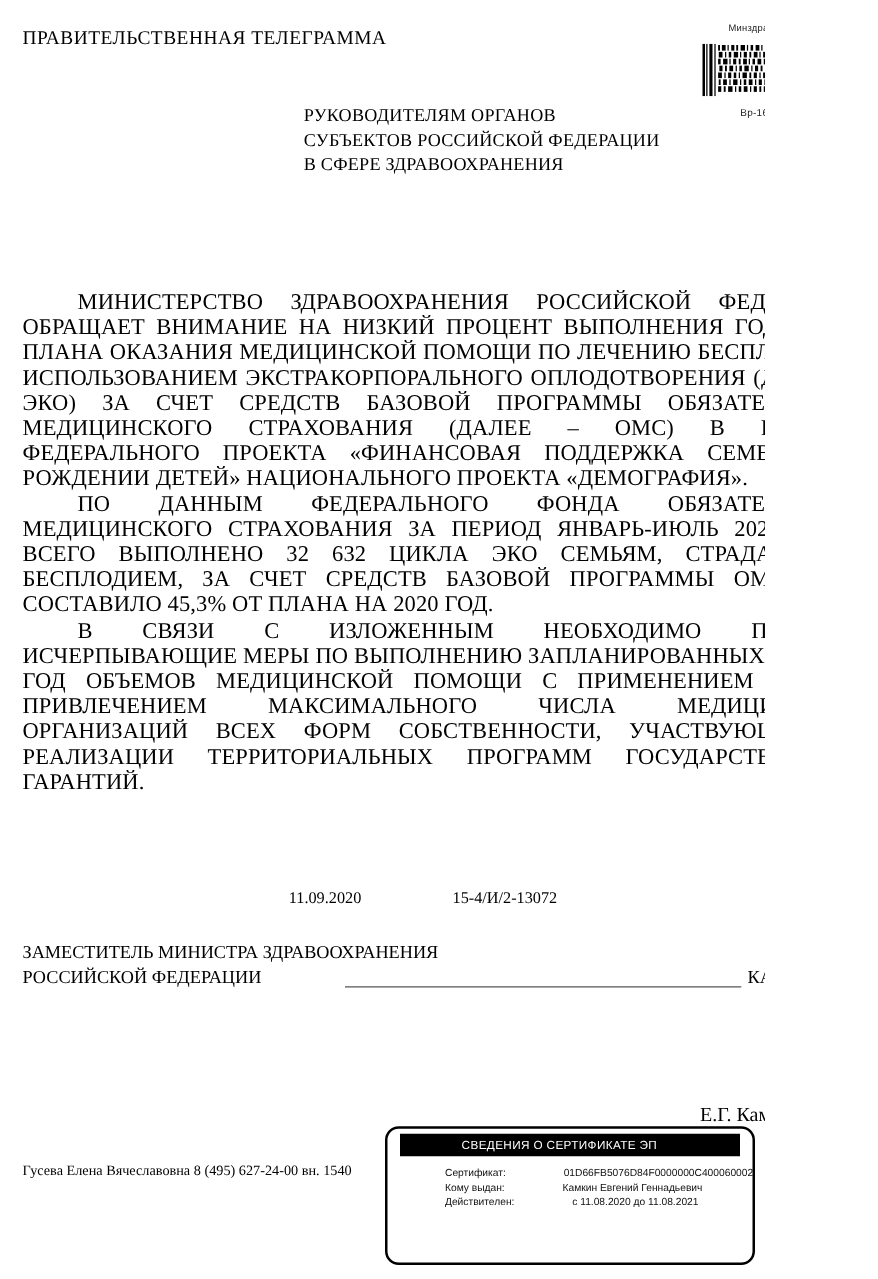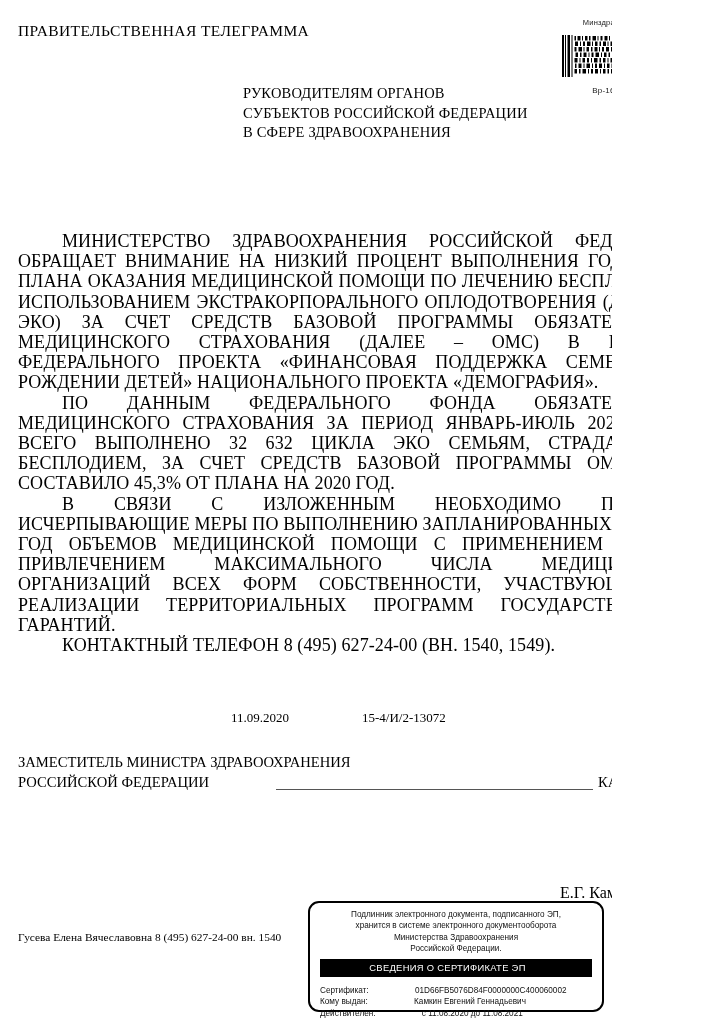--- a/index.html
+++ b/index.html
@@ -197,21 +197,21 @@
     letter-spacing: 0.3px;
     padding: 3px 17px 4px 0;
   }
   .cert-fields {
     padding: 8px 0 0 10px;
     font-size: 8.2px;
     line-height: 11.6px;
     color: #111;
   }
   .cert-fields .row { white-space: nowrap; }
-  .cert-fields .lbl { display: inline-block; }
+  .cert-fields .lbl { display: inline-block; margin-left: 36px; }
   .cert-fields .val { display: inline-block; margin-left: 4px; padding-left: 40px; }
 </style>
 </head>
 <body>
 
 <div class="page">
 
   <div class="doc-title">ПРАВИТЕЛЬСТВЕННАЯ ТЕЛЕГРАММА</div>
 
   <div class="stamp-block">
@@ -359,21 +359,20 @@
   <div class="addressee">
     <div>РУКОВОДИТЕЛЯМ  ОРГАНОВ</div>
     <div>СУБЪЕКТОВ РОССИЙСКОЙ ФЕДЕРАЦИИ</div>
     <div>В СФЕРЕ ЗДРАВООХРАНЕНИЯ</div>
   </div>
 
   <div class="body-text">
     <p>МИНИСТЕРСТВО ЗДРАВООХРАНЕНИЯ РОССИЙСКОЙ ФЕДЕРАЦИИ ОБРАЩАЕТ ВНИМАНИЕ НА НИЗКИЙ ПРОЦЕНТ ВЫПОЛНЕНИЯ ГОДОВОГО ПЛАНА ОКАЗАНИЯ МЕДИЦИНСКОЙ ПОМОЩИ ПО ЛЕЧЕНИЮ БЕСПЛОДИЯ С ИСПОЛЬЗОВАНИЕМ ЭКСТРАКОРПОРАЛЬНОГО ОПЛОДОТВОРЕНИЯ (ДАЛЕЕ – ЭКО) ЗА СЧЕТ СРЕДСТВ БАЗОВОЙ ПРОГРАММЫ ОБЯЗАТЕЛЬНОГО МЕДИЦИНСКОГО СТРАХОВАНИЯ (ДАЛЕЕ – ОМС) В РАМКАХ ФЕДЕРАЛЬНОГО ПРОЕКТА «ФИНАНСОВАЯ ПОДДЕРЖКА СЕМЕЙ ПРИ РОЖДЕНИИ ДЕТЕЙ» НАЦИОНАЛЬНОГО ПРОЕКТА «ДЕМОГРАФИЯ».</p>
     <p>ПО ДАННЫМ ФЕДЕРАЛЬНОГО ФОНДА ОБЯЗАТЕЛЬНОГО МЕДИЦИНСКОГО СТРАХОВАНИЯ ЗА ПЕРИОД ЯНВАРЬ-ИЮЛЬ 2020 ГОДА ВСЕГО ВЫПОЛНЕНО 32 632 ЦИКЛА ЭКО СЕМЬЯМ, СТРАДАЮЩИМ БЕСПЛОДИЕМ, ЗА СЧЕТ СРЕДСТВ БАЗОВОЙ ПРОГРАММЫ ОМС, ЧТО СОСТАВИЛО 45,3% ОТ ПЛАНА НА 2020 ГОД.</p>
     <p>В СВЯЗИ С ИЗЛОЖЕННЫМ НЕОБХОДИМО ПРИНЯТЬ ИСЧЕРПЫВАЮЩИЕ МЕРЫ ПО ВЫПОЛНЕНИЮ ЗАПЛАНИРОВАННЫХ НА 2020 ГОД ОБЪЕМОВ МЕДИЦИНСКОЙ ПОМОЩИ С ПРИМЕНЕНИЕМ ЭКО С ПРИВЛЕЧЕНИЕМ МАКСИМАЛЬНОГО ЧИСЛА МЕДИЦИНСКИХ ОРГАНИЗАЦИЙ ВСЕХ ФОРМ СОБСТВЕННОСТИ, УЧАСТВУЮЩИХ В РЕАЛИЗАЦИИ ТЕРРИТОРИАЛЬНЫХ ПРОГРАММ ГОСУДАРСТВЕННЫХ ГАРАНТИЙ.</p>
-    <p>КОНТАКТНЫЙ ТЕЛЕФОН 8 (495) 627-24-00 (ВН. 1540, 1549).</p>
   </div>
 
   <div class="ref-row">
     <span class="ref-date">11.09.2020</span>
     <span class="ref-num">15-4/И/2-13072</span>
   </div>
 
   <div class="signature">
     <div class="sig-line1">ЗАМЕСТИТЕЛЬ МИНИСТРА ЗДРАВООХРАНЕНИЯ</div>
     <div class="sig-row2">
@@ -383,26 +382,20 @@
     </div>
   </div>
 
 
   <div class="executor">Гусева Елена Вячеславовна 8 (495) 627-24-00 вн. 1540</div>
 
   <div class="hand-rule"></div>
   <div class="hand-name">Е.Г. Камкин</div>
 
   <div class="cert-box">
-    <div class="cert-head">
-      <div>Подлинник электронного документа, подписанного ЭП,</div>
-      <div>хранится в системе электронного документооборота</div>
-      <div>Министерства Здравоохранения</div>
-      <div>Российской Федерации.</div>
-    </div>
     <div class="cert-band">СВЕДЕНИЯ О СЕРТИФИКАТЕ ЭП</div>
     <div class="cert-fields">
       <div class="row">
         <span class="lbl">Сертификат:</span>
         <span class="val">01D66FB5076D84F0000000C400060002</span>
       </div>
       <div class="row">
         <span class="lbl">Кому выдан:</span>
         <span class="val">Камкин Евгений Геннадьевич</span>
       </div>

